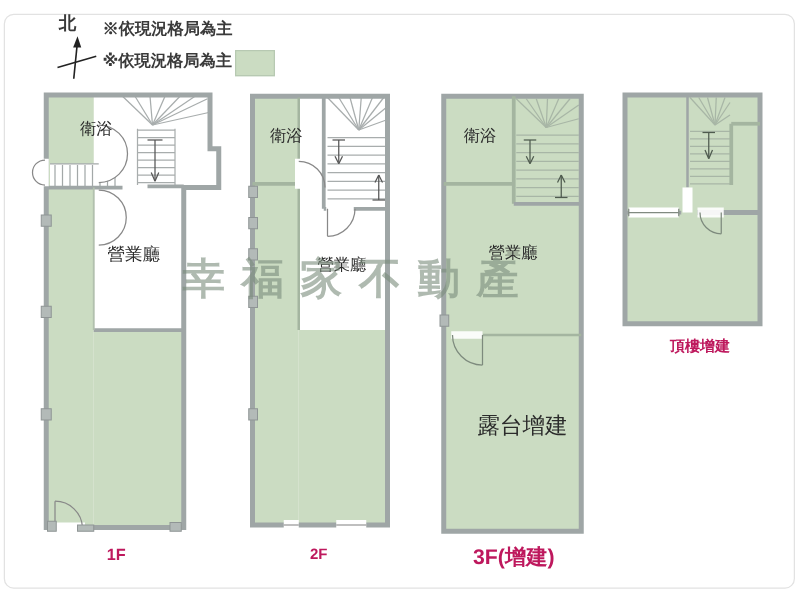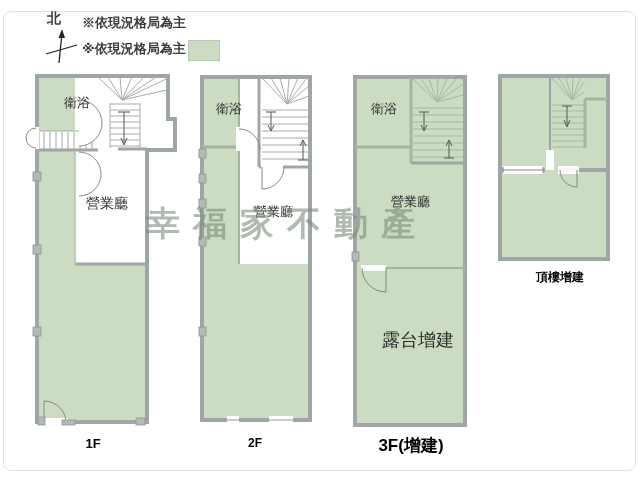--- a/index.html
+++ b/index.html
@@ -3,21 +3,21 @@
 <meta charset="utf-8">
 <style>
   html,body{margin:0;padding:0;background:#fff;}
   #stage{position:relative;width:640px;height:480px;background:#ffffff;overflow:hidden;
          font-family:"Liberation Sans","DejaVu Sans",sans-serif;}
   #frame{position:absolute;left:3px;top:11px;width:631px;height:458px;border:1px solid #e2e2e2;
          border-radius:8px;pointer-events:none;}
   svg{position:absolute;left:0;top:0;}
   .lbl{position:absolute;font-weight:400;color:#2b2b2b;white-space:nowrap;line-height:1;}
   .note{position:absolute;font-weight:600;color:#3a3a3a;white-space:nowrap;line-height:1;}
-  .floorlbl{position:absolute;font-weight:700;color:#000000;text-align:center;line-height:1;}
+  .floorlbl{position:absolute;font-weight:700;color:#be185d;text-align:center;line-height:1;}
   #swatch{position:absolute;left:188px;top:40px;width:30px;height:19px;background:#cbdcc2;
           border:1px solid #b7c9b2;}
   #watermark{position:absolute;left:146px;top:206px;font-size:34px;font-weight:800;
              letter-spacing:13px;color:rgba(122,140,124,0.60);white-space:nowrap;z-index:5;line-height:1;}
 </style>
 </head>
 <body>
 
 <div id="stage">
   <div id="frame"></div>

